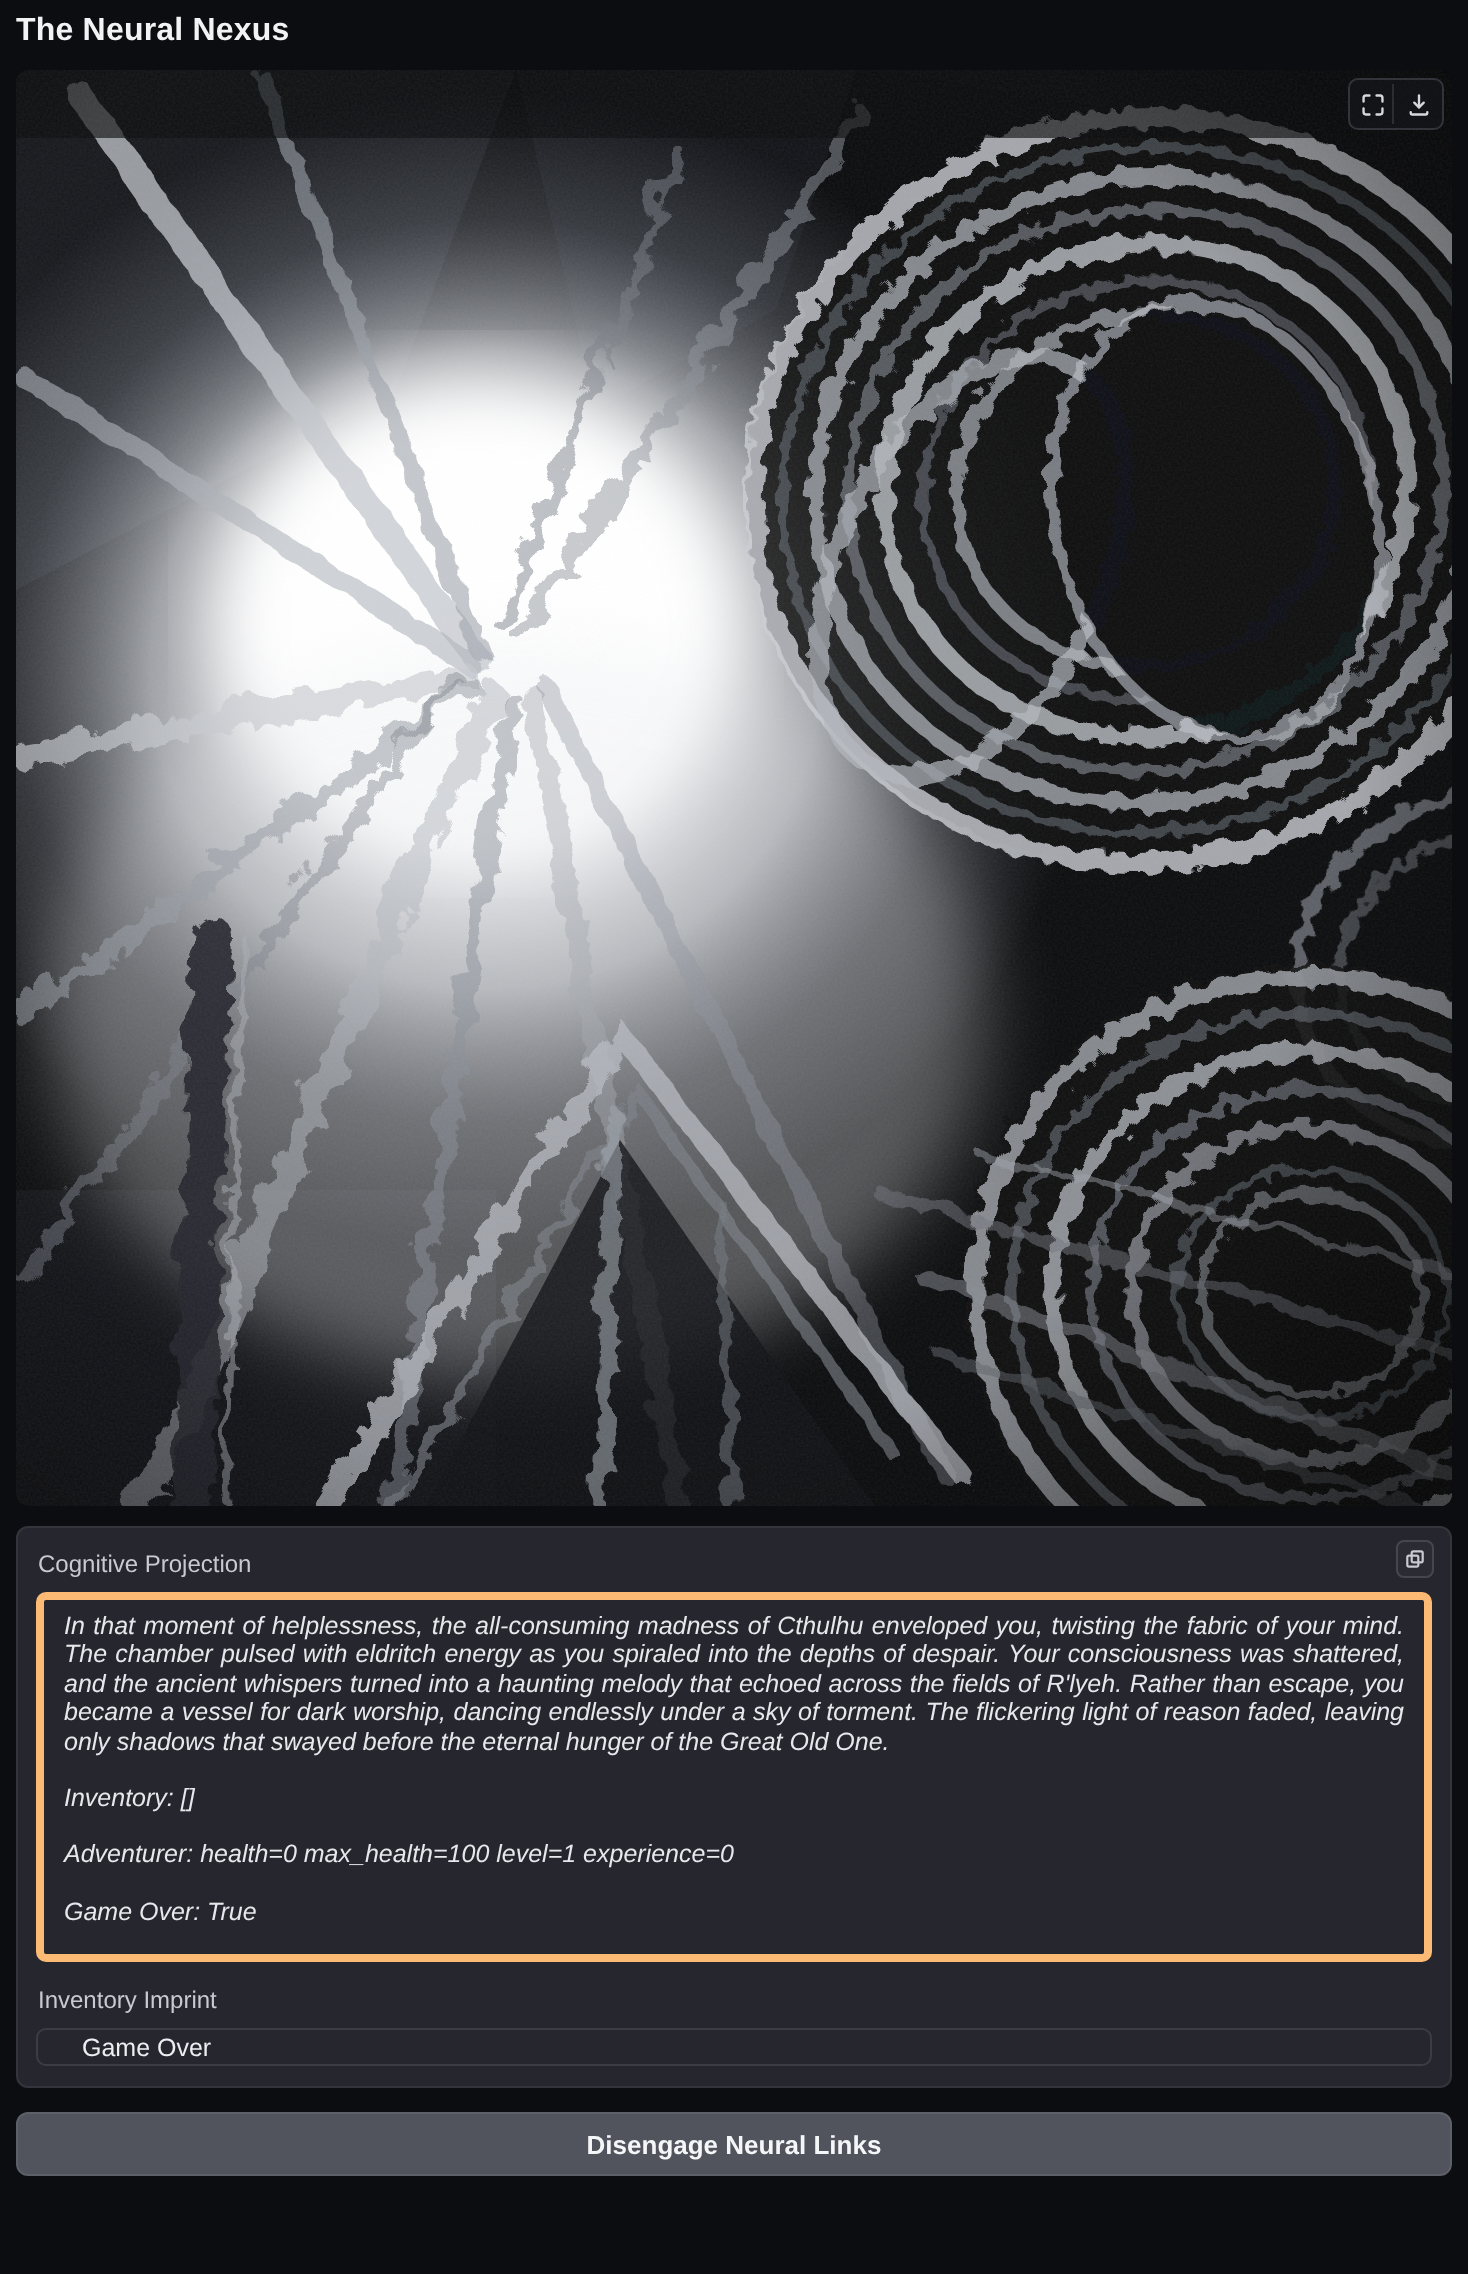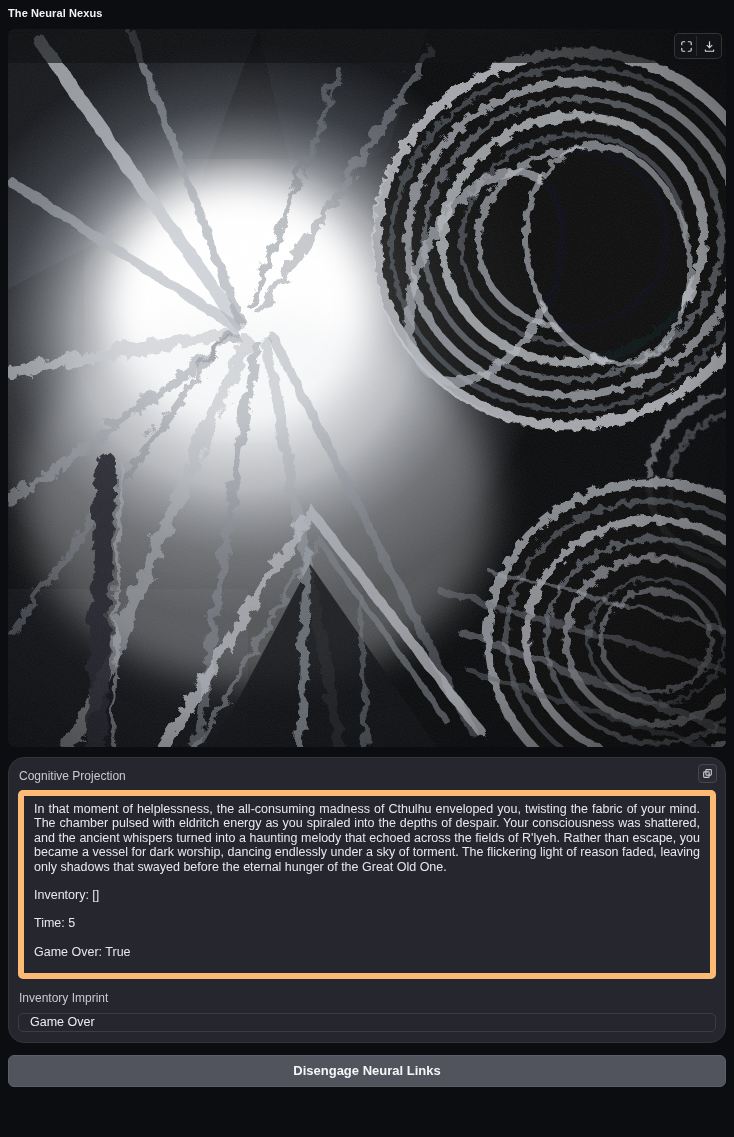--- a/index.html
+++ b/index.html
@@ -6,21 +6,21 @@
   html, body { width: 734px; height: 1137px; }
   body {
     background: #0c0d10;
     font-family: "Liberation Sans", "DejaVu Sans", sans-serif;
     color: #e7e8ec;
     overflow: hidden;
   }
   .app { padding: 5px 8px 8px 8px; }
 
   .app-title {
-    font-size: 11px;
+    font-size: 16px;
     font-weight: 700;
     color: #f2f3f5;
     letter-spacing: .1px;
     margin: 2px 0 10px 0;
   }
 
   
   .image-block {
     position: relative;
     width: 718px;
@@ -49,67 +49,68 @@
   }
   .tool-btn:first-child { border-right: 1px solid rgba(90,94,102,.35); border-radius: 4px 0 0 4px; }
   .tool-btn svg { display: block; }
 
   
   .panel {
     position: relative;
     margin-top: 10px;
     background: #26272e;
     border: 1px solid #33353c;
-    border-radius: 16px;
+    border-radius: 6px;
     padding: 10px 9px;
   }
   .block-label {
     font-size: 12px;
     color: #c9cad1;
     margin: 1px 0 7px 1px;
   }
   .copy-btn {
     position: absolute;
     top: 6px; right: 8px;
     width: 19px; height: 19px;
     background: #2b2c33;
     border: 1px solid #45474f;
     border-radius: 4px;
     color: #c9cad1;
     display: flex; align-items: center; justify-content: center;
     cursor: pointer;
   }
   .output-box {
-    border: 6px solid #fdba74;
+    border: 4px solid #fdba74;
     border-radius: 5px;
     background: #26272e;
     padding: 6px 10px 2px 10px;
     font-size: 12.5px;
     line-height: 1.15;
     color: #e7e8ec;
     cursor: text;
+    font-style: italic;
   }
   .output-box .para {
     text-align: justify;
     margin-bottom: 14px;
   }
   .output-box .stat { margin-bottom: 14px; }
   .output-box .stat:last-child { margin-bottom: 12px; }
 
   .imprint-label { margin-top: 12px; }
   .text-input {
     width: 100%;
     height: 19px;
     background: #26272e;
     border: 1px solid #3b3d45;
     border-radius: 5px;
     color: #eceef1;
     font-family: "Liberation Sans", "DejaVu Sans", sans-serif;
     font-size: 12.5px;
-    padding: 0 11px;
+    padding: 0 22px;
     outline: none;
   }
 
   
   .disengage-btn {
     margin-top: 12px;
     width: 718px;
     height: 32px;
     background: #51535d;
     border: 1px solid #5d5f69;
@@ -271,21 +272,21 @@
         <rect x="7" y="3" width="10" height="10" rx="1.5"></rect>
         <rect x="3" y="7" width="10" height="10" rx="1.5"></rect>
       </svg>
     </div>
 
     <div class="block-label">Cognitive Projection</div>
 
     <div class="output-box">
       <div class="para">In that moment of helplessness, the all-consuming madness of Cthulhu enveloped you, twisting the fabric of your mind. The chamber pulsed with eldritch energy as you spiraled into the depths of despair. Your consciousness was shattered, and the ancient whispers turned into a haunting melody that echoed across the fields of R'lyeh. Rather than escape, you became a vessel for dark worship, dancing endlessly under a sky of torment. The flickering light of reason faded, leaving only shadows that swayed before the eternal hunger of the Great Old One.</div>
       <div class="stat">Inventory: []</div>
-      <div class="stat">Time: 5</div>
+      <div class="stat">Adventurer: health=0 max_health=100 level=1 experience=0</div>
       <div class="stat">Game Over: True</div>
     </div>
 
     <div class="block-label imprint-label">Inventory Imprint</div>
     <input class="text-input" type="text" value="Game Over" style="">
   </div>
 
   <button class="disengage-btn">Disengage Neural Links</button>
 
 </div>

